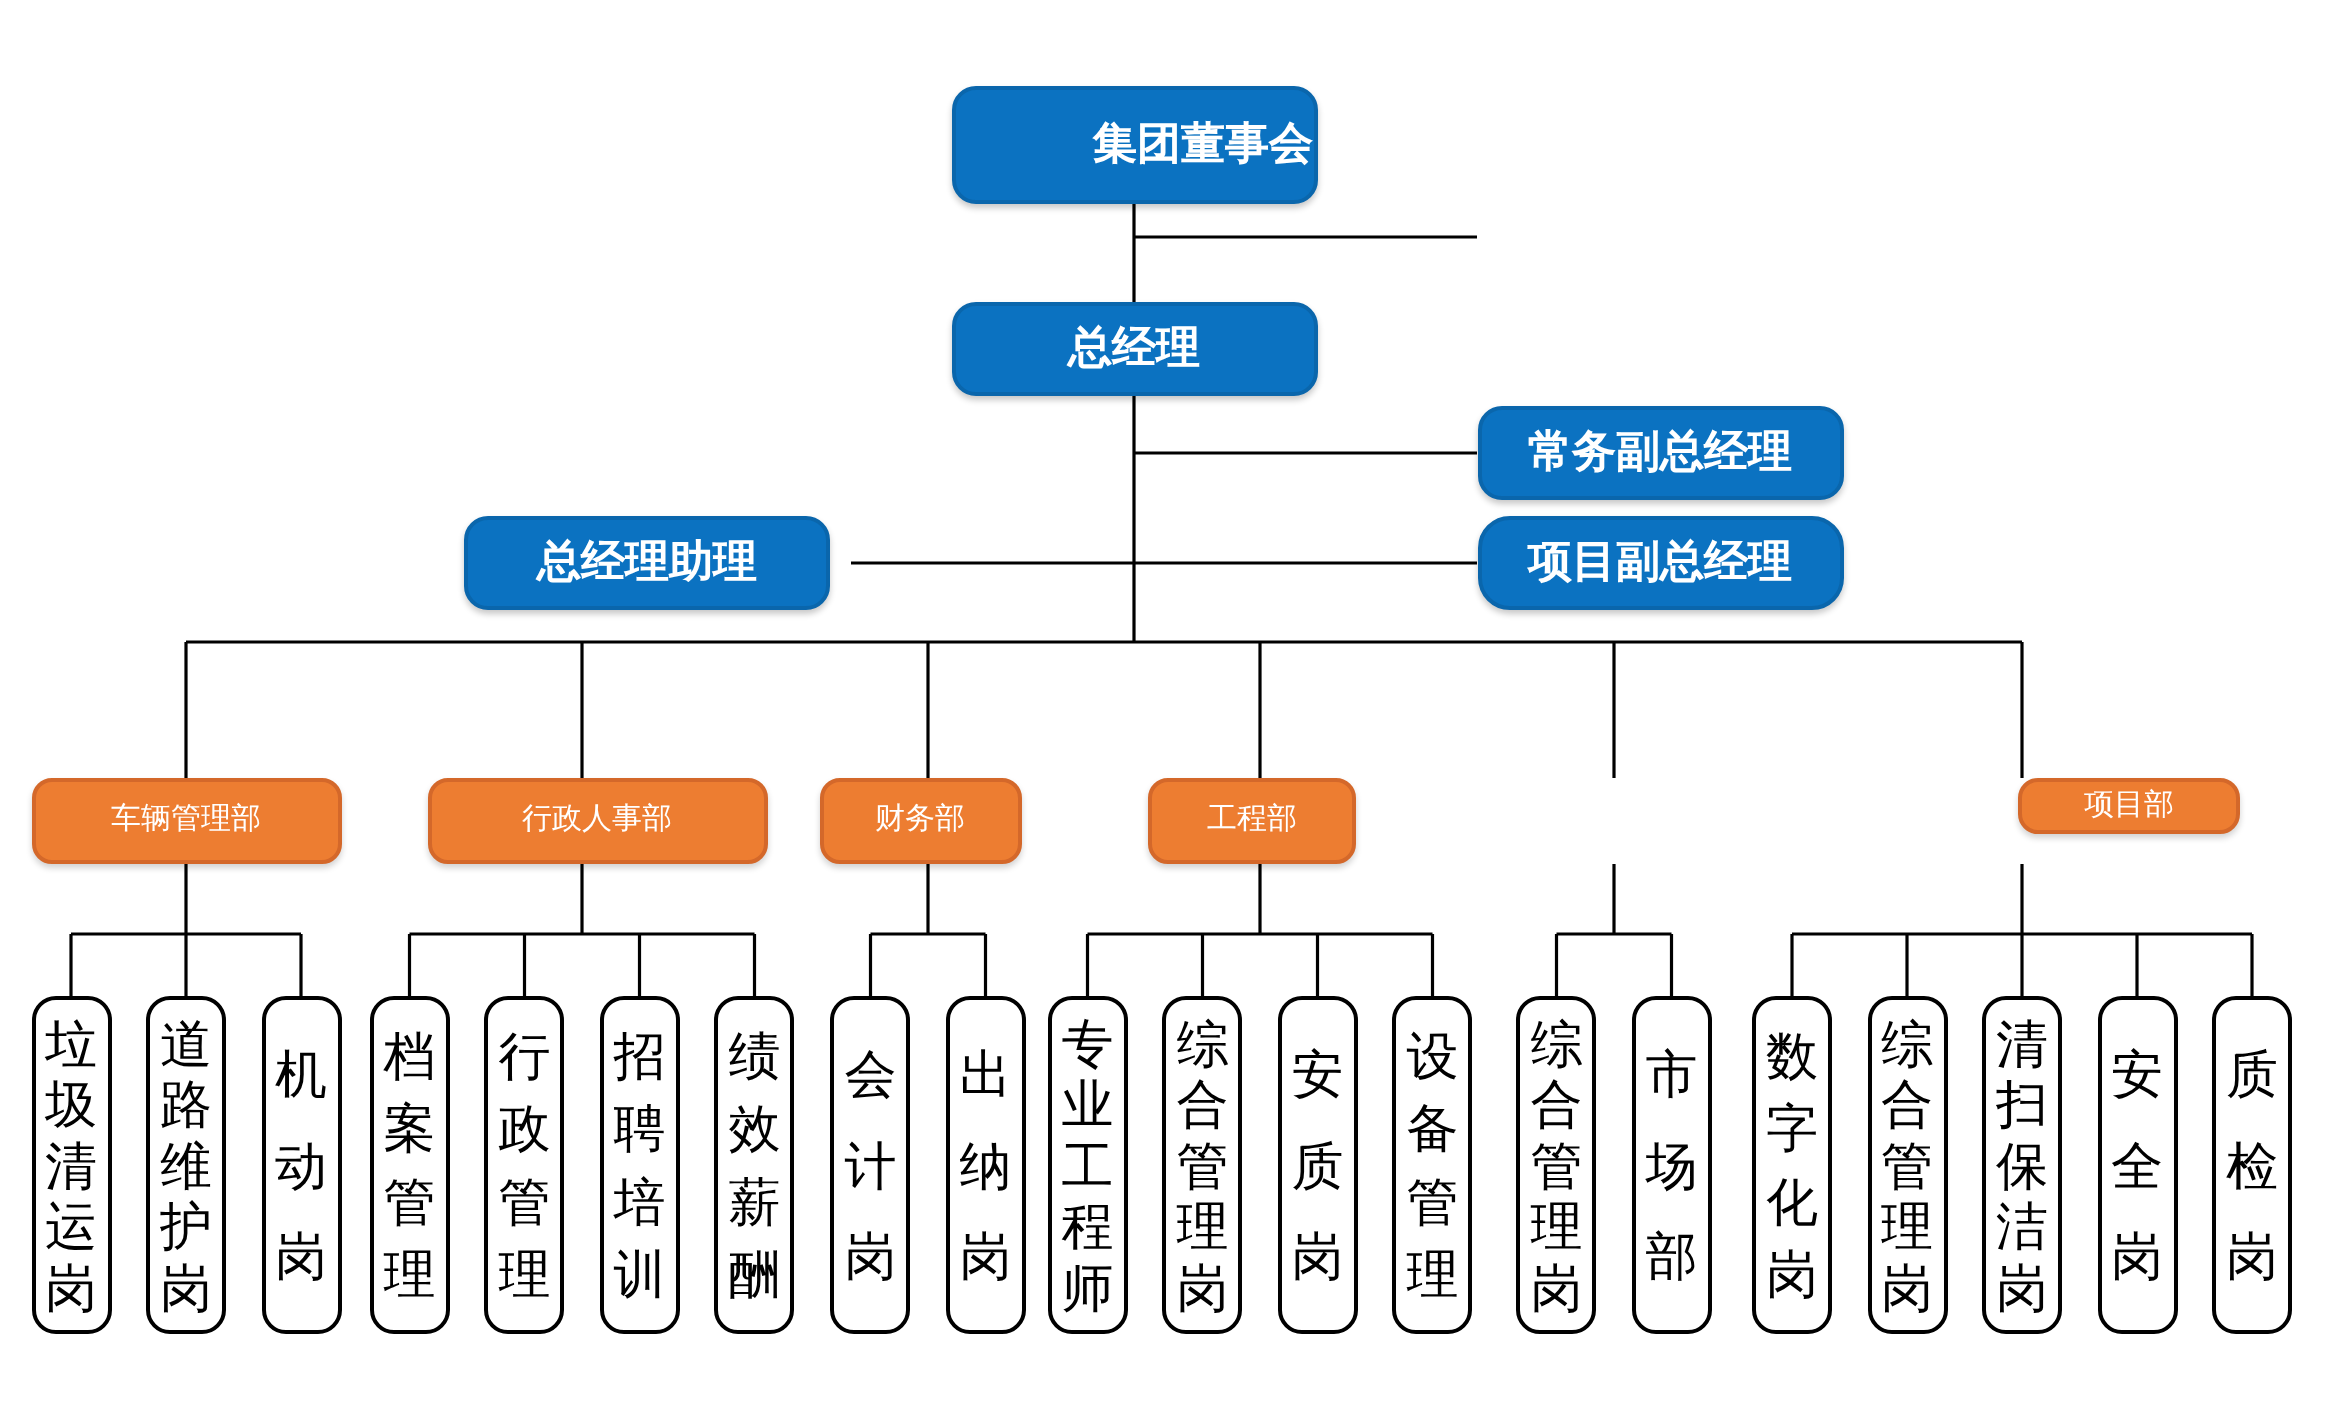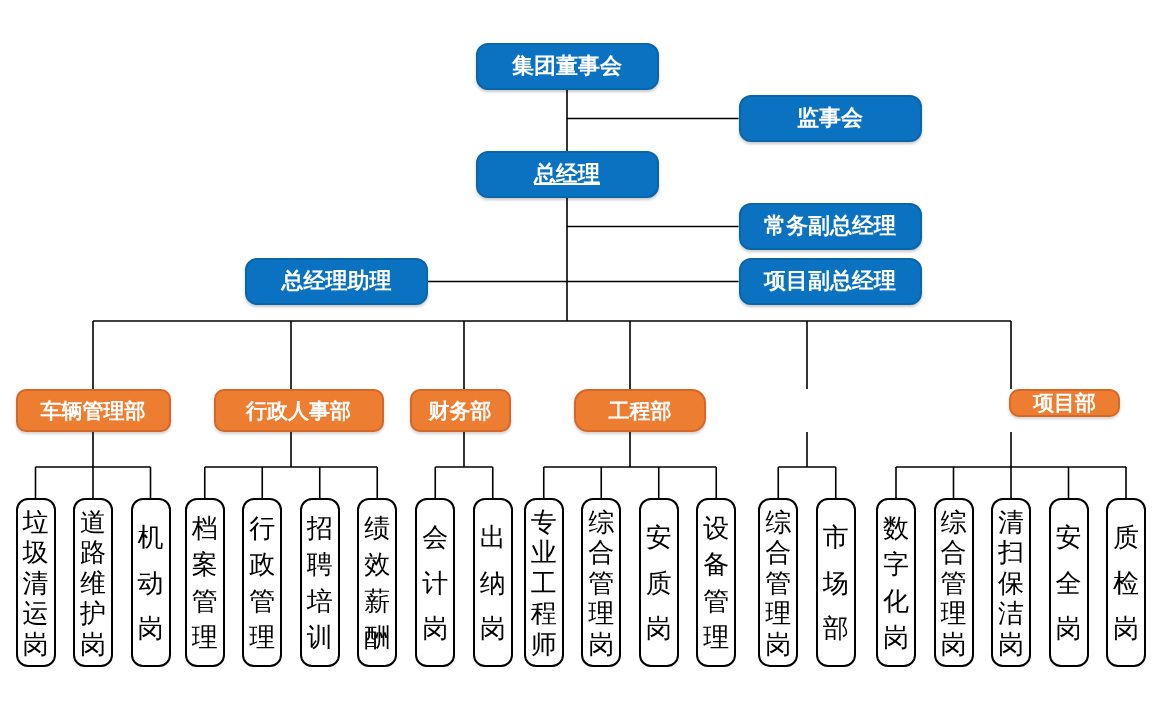--- a/index.html
+++ b/index.html
@@ -40,22 +40,22 @@
     color: var(--exec-text, #ffffff);
     font-size: 22px;
     font-weight: 700;
     box-shadow: 0 2px 3px rgba(0,0,0,0.22);
   }
   .dept {
     background: var(--dept-fill, #ED7D31);
     border: 2px solid var(--dept-border, #D4682A);
     border-radius: 10px;
     color: var(--exec-text, #ffffff);
-    font-size: 21px;
-    font-weight: 700;
+    font-size: 15px;
+    font-weight: 400;
     box-shadow: 0 2px 3px rgba(0,0,0,0.18);
   }
   .pos {
     background: var(--pos-fill, #ffffff);
     border: 2.5px solid var(--pos-border, #000000);
     border-radius: 12px;
     color: var(--pos-text, #000000);
   }
   .pos .label {
     display: flex;
@@ -116,36 +116,33 @@
       <line x1="835.75" y1="467" x2="835.75" y2="498" stroke="#000000" stroke-width="1.6"></line>
       <line x1="1011" y1="321" x2="1011" y2="389" stroke="#000000" stroke-width="1.6"></line>
       <line x1="1011" y1="432" x2="1011" y2="467" stroke="#000000" stroke-width="1.6"></line>
       <line x1="896" y1="467" x2="1126" y2="467" stroke="#000000" stroke-width="1.6"></line>
       <line x1="896" y1="467" x2="896" y2="498" stroke="#000000" stroke-width="1.6"></line>
       <line x1="953.5" y1="467" x2="953.5" y2="498" stroke="#000000" stroke-width="1.6"></line>
       <line x1="1011" y1="467" x2="1011" y2="498" stroke="#000000" stroke-width="1.6"></line>
       <line x1="1068.5" y1="467" x2="1068.5" y2="498" stroke="#000000" stroke-width="1.6"></line>
       <line x1="1126" y1="467" x2="1126" y2="498" stroke="#000000" stroke-width="1.6"></line>
     </svg>
-    <div class="node exec" style="left: 475.5px; top: 43px; width: 183px; height: 47px;">
+    <div class="node exec" style="left: 475.5px; top: 43px; width: 183px; height: 59px; justify-content: flex-end;">
       <span class="label">集团董事会</span>
     </div>
-    <div class="node exec" style="left: 738.5px; top: 95px; width: 183px; height: 47px;">
-      <span class="label">监事会</span>
-    </div>
-    <div class="node exec" style="left: 475.5px; top: 151px; width: 183px; height: 47px; text-decoration: underline;">
+    <div class="node exec" style="left: 475.5px; top: 151px; width: 183px; height: 47px;">
       <span class="label">总经理</span>
     </div>
     <div class="node exec" style="left: 738.5px; top: 203px; width: 183px; height: 47px;">
       <span class="label">常务副总经理</span>
     </div>
-    <div class="node exec" style="left: 245px; top: 258px; width: 183px; height: 47px;">
+    <div class="node exec" style="left: 232px; top: 258px; width: 183px; height: 47px;">
       <span class="label">总经理助理</span>
     </div>
-    <div class="node exec" style="left: 738.5px; top: 258px; width: 183px; height: 47px;">
+    <div class="node exec" style="left: 738.5px; top: 258px; width: 183px; height: 47px; border-radius: 16px;">
       <span class="label">项目副总经理</span>
     </div>
     <div class="node dept" style="left: 15.5px; top: 389px; width: 155px; height: 43px;">
       <span class="label">车辆管理部</span>
     </div>
     <div class="node pos" style="left: 15.5px; top: 498px; width: 40px; height: 169px;">
       <span class="label vert">
         <span>垃</span>
         <span>圾</span>
         <span>清</span>
@@ -214,21 +211,21 @@
         <span>岗</span>
       </span>
     </div>
     <div class="node pos" style="left: 472.75px; top: 498px; width: 40px; height: 169px;">
       <span class="label vert">
         <span>出</span>
         <span>纳</span>
         <span>岗</span>
       </span>
     </div>
-    <div class="node dept" style="left: 574px; top: 389px; width: 132px; height: 43px; border-radius: 14px;">
+    <div class="node dept" style="left: 574px; top: 389px; width: 104px; height: 43px;">
       <span class="label">工程部</span>
     </div>
     <div class="node pos" style="left: 523.75px; top: 498px; width: 40px; height: 169px;">
       <span class="label vert">
         <span>专</span>
         <span>业</span>
         <span>工</span>
         <span>程</span>
         <span>师</span>
       </span>

